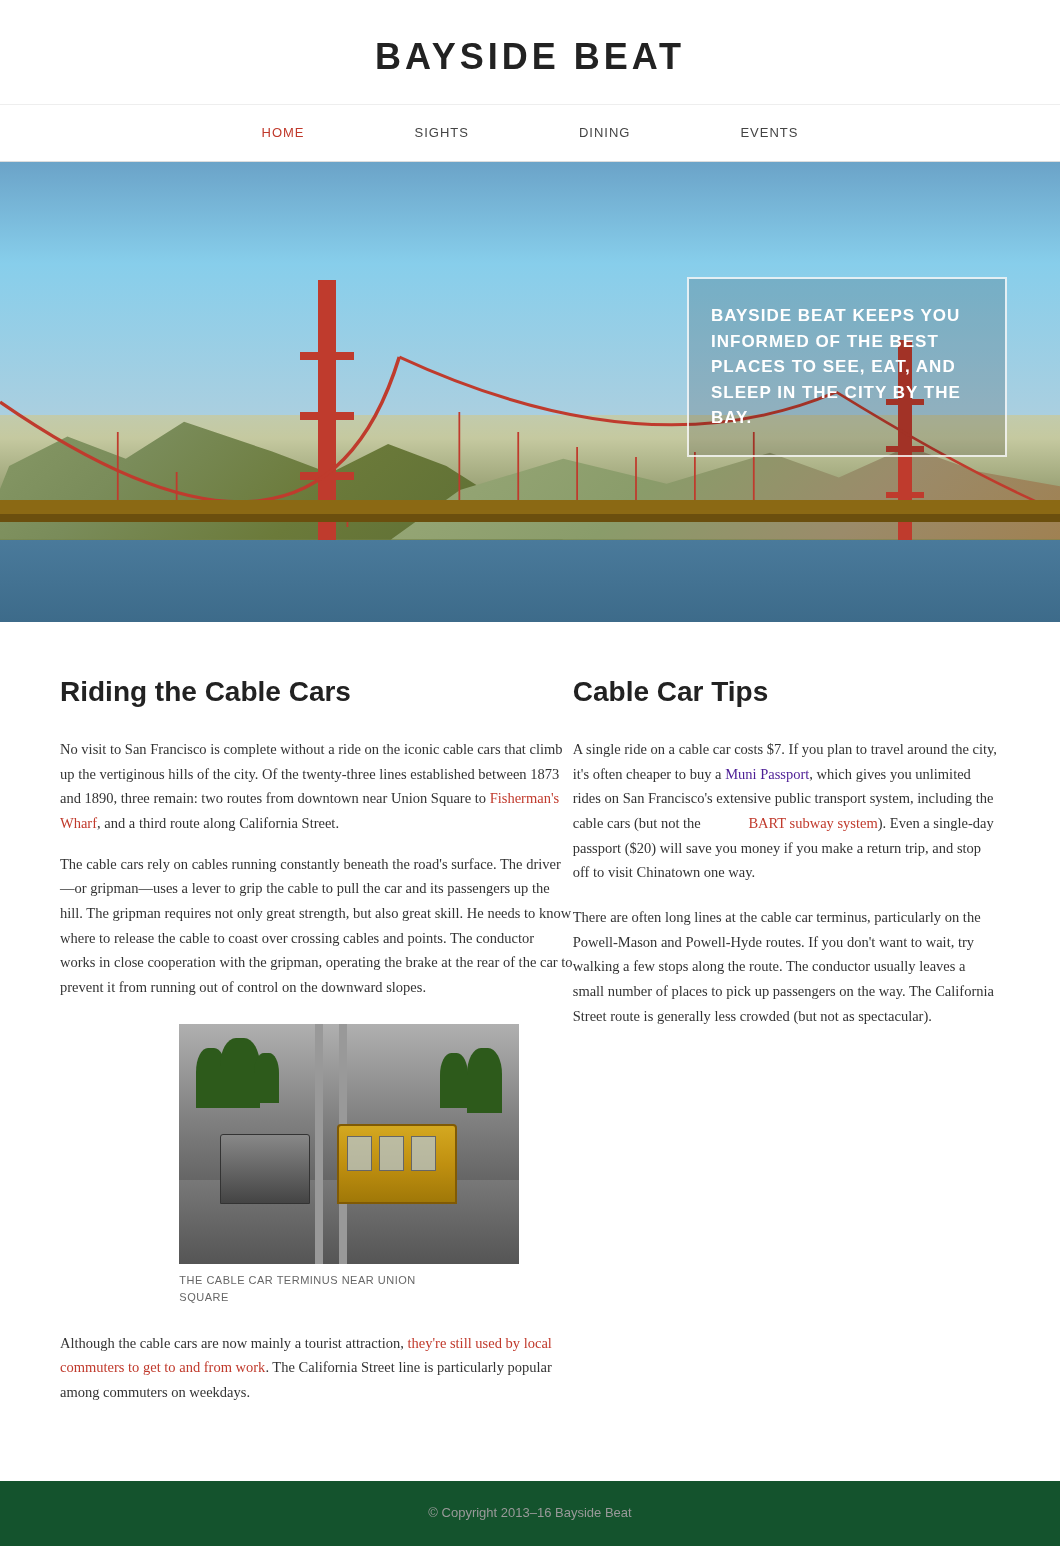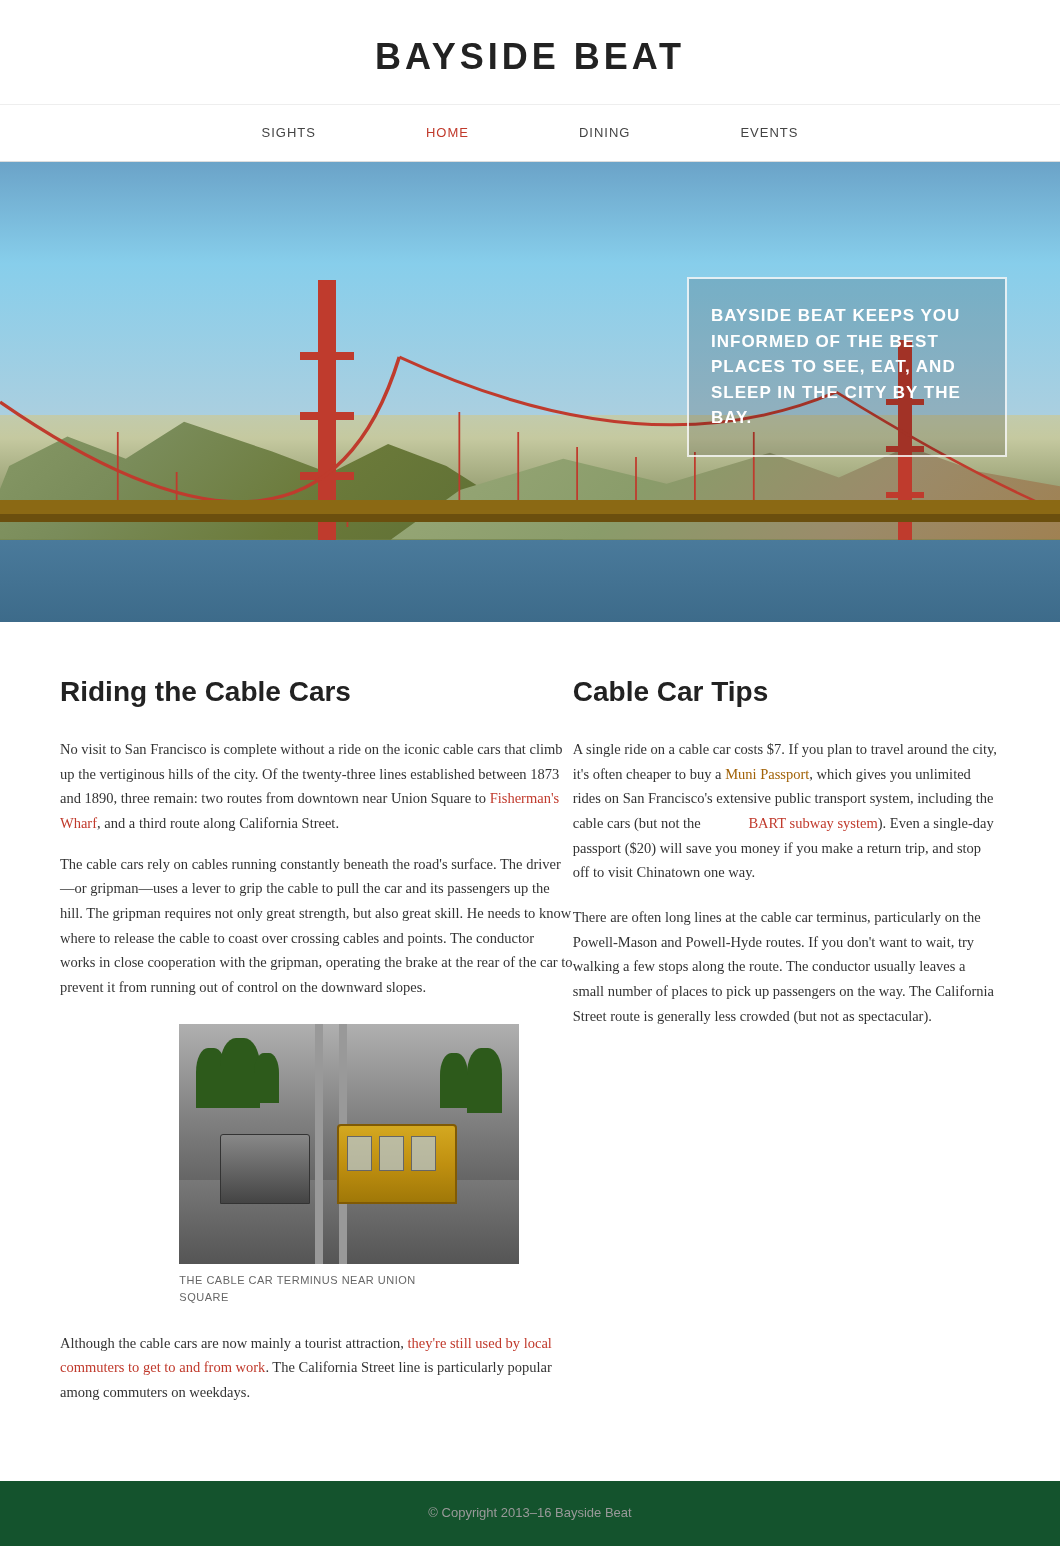--- a/index.html
+++ b/index.html
@@ -53,38 +53,38 @@
     .tree-2 { width: 40px; height: 70px; left: 12%; top: -10px; }
     .tree-3 { width: 25px; height: 50px; left: 22%; top: 5px; }
     .tree-4 { width: 35px; height: 65px; right: 5%; top: 0; }
     .tree-5 { width: 28px; height: 55px; right: 15%; top: 5px; }
     .rails { position: absolute; bottom: 0; left: 40%; width: 8px; height: 100%; background: #999; }
     .rails-2 { position: absolute; bottom: 0; left: 47%; width: 8px; height: 100%; background: #999; }
     .img-caption { font-size: 11px; color: #666; text-align: left; margin-top: 8px; letter-spacing: 0.5px; font-family: Arial, sans-serif; }
 
     
     .tips-para { margin-bottom: 20px; font-size: 14.5px; line-height: 1.7; color: #333; }
-    .tips-para .link { color: #a16207; text-decoration: none; }
+    .tips-para .link { color: #4c1d95; text-decoration: none; }
     .tips-para .link-blue { color: #c0392b; margin-left: 44px; }
 
     
     #footer { background: #14532d; text-align: center; padding: 22px; }
     .footer-text { color: #999; font-family: Arial, sans-serif; font-size: 13px; }
 
   </style>
 </head>
 <body>
 
 <header id="site-header">
   <h1 id="site-title">BAYSIDE BEAT</h1>
 </header>
 
 <nav id="main-nav">
+  <div class="nav-item active">HOME</div>
   <div class="nav-item">SIGHTS</div>
-  <div class="nav-item active">HOME</div>
   <div class="nav-item">DINING</div>
   <div class="nav-item">EVENTS</div>
 </nav>
 
 <section id="hero">
   <div class="bridge-container">
 
     <div class="sky"></div>
 
     <div class="mountain-left" style="position:absolute;bottom:18%;left:-20px;width:55%;height:32%;background:linear-gradient(135deg,#8a9c6a 0%,#7a8c5a 30%,#6b7a3a 60%,#5a6b32 100%);clip-path:polygon(0% 100%,5% 50%,15% 30%,25% 45%,35% 20%,50% 40%,60% 55%,70% 35%,80% 50%,100% 100%);"></div>

